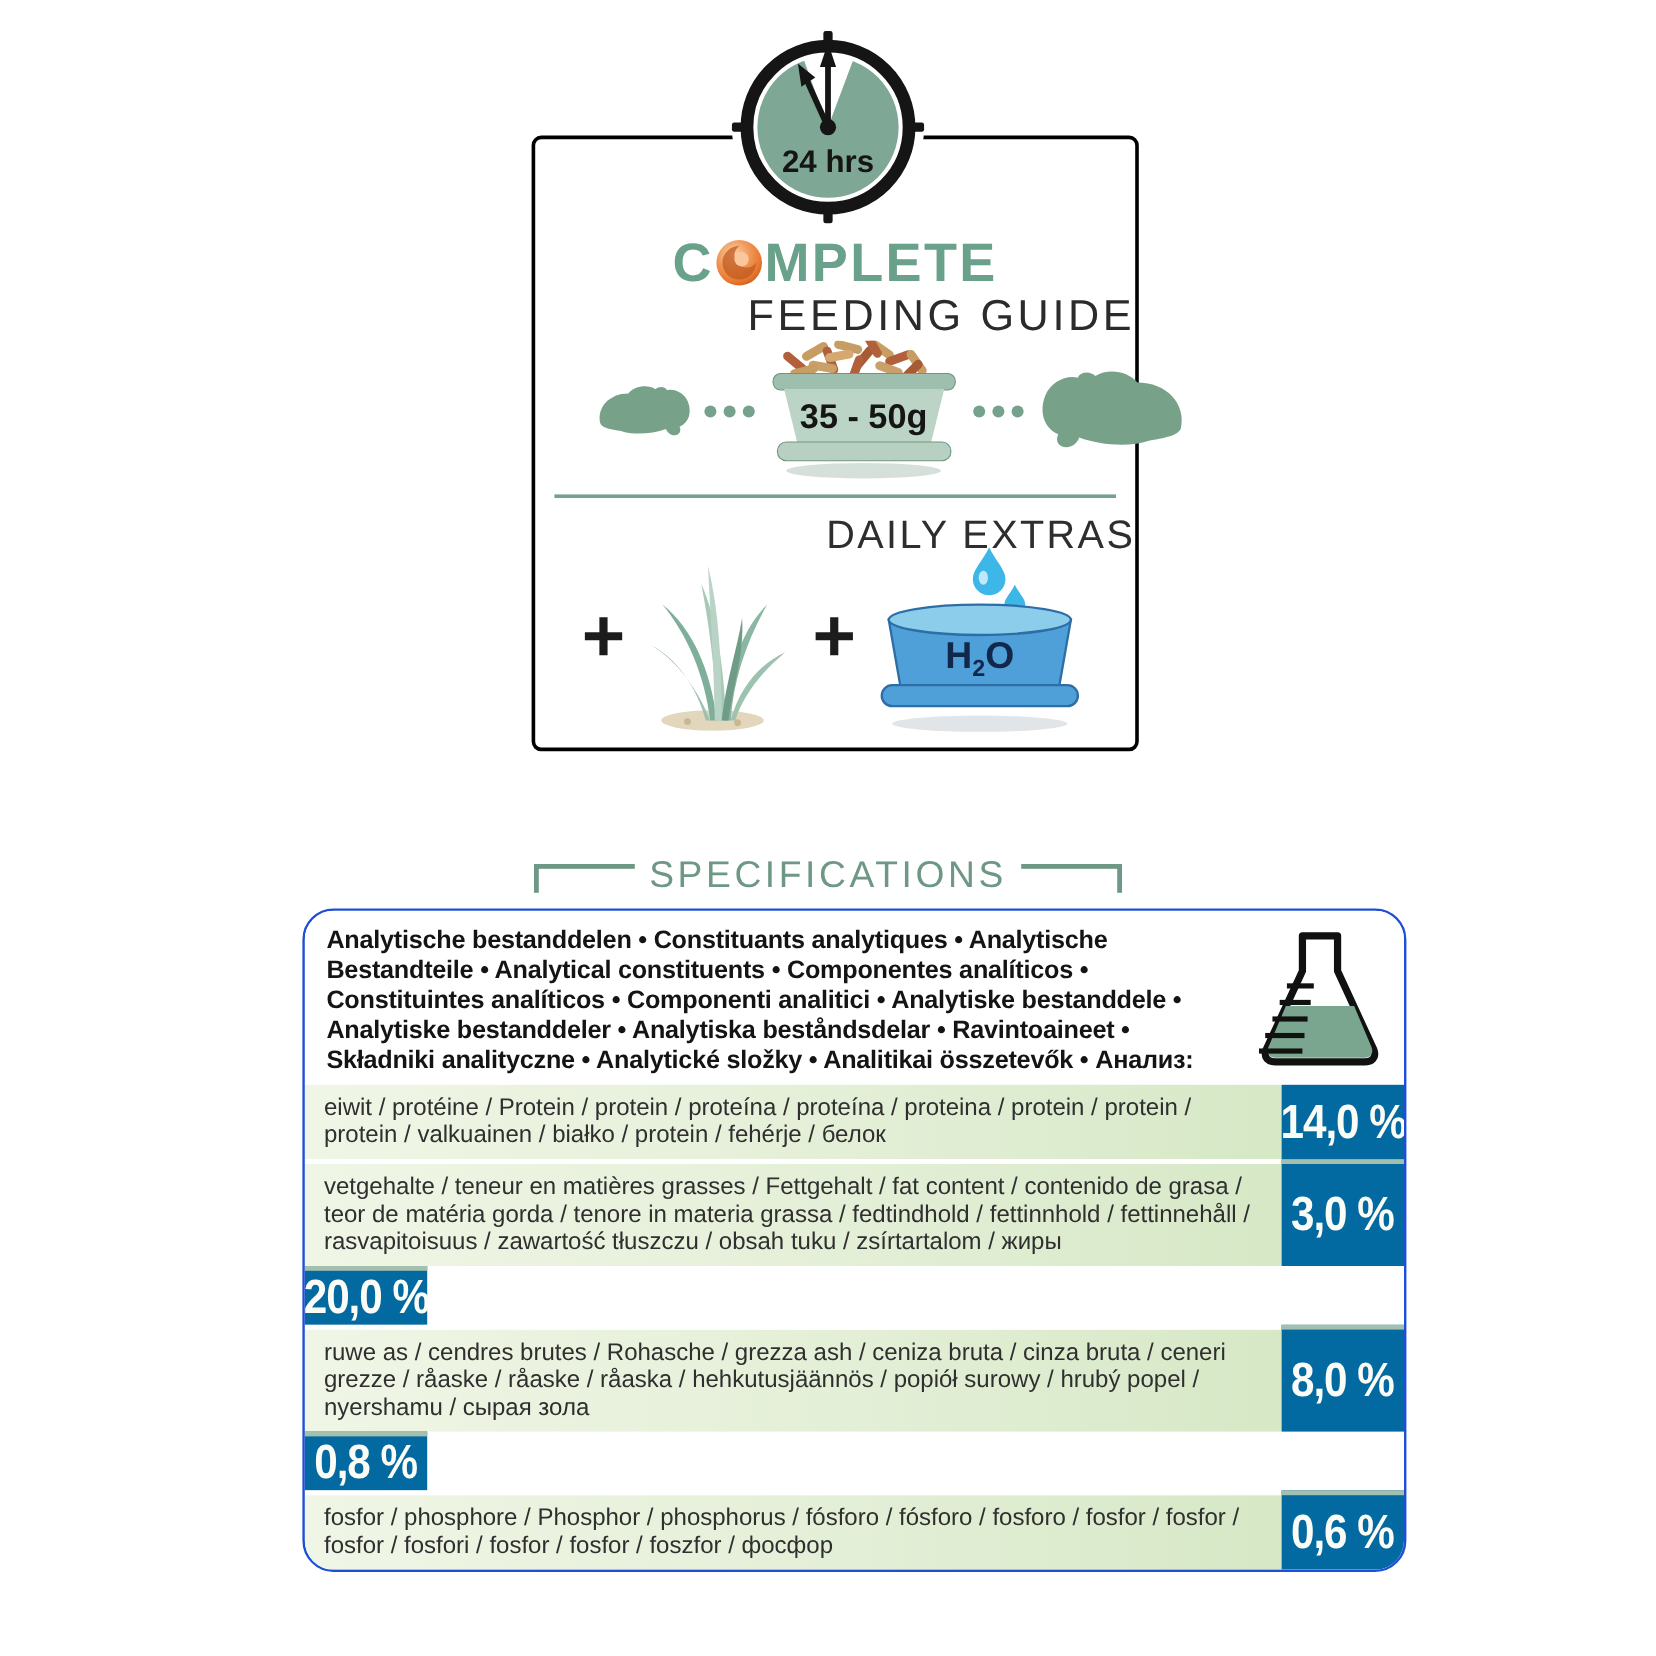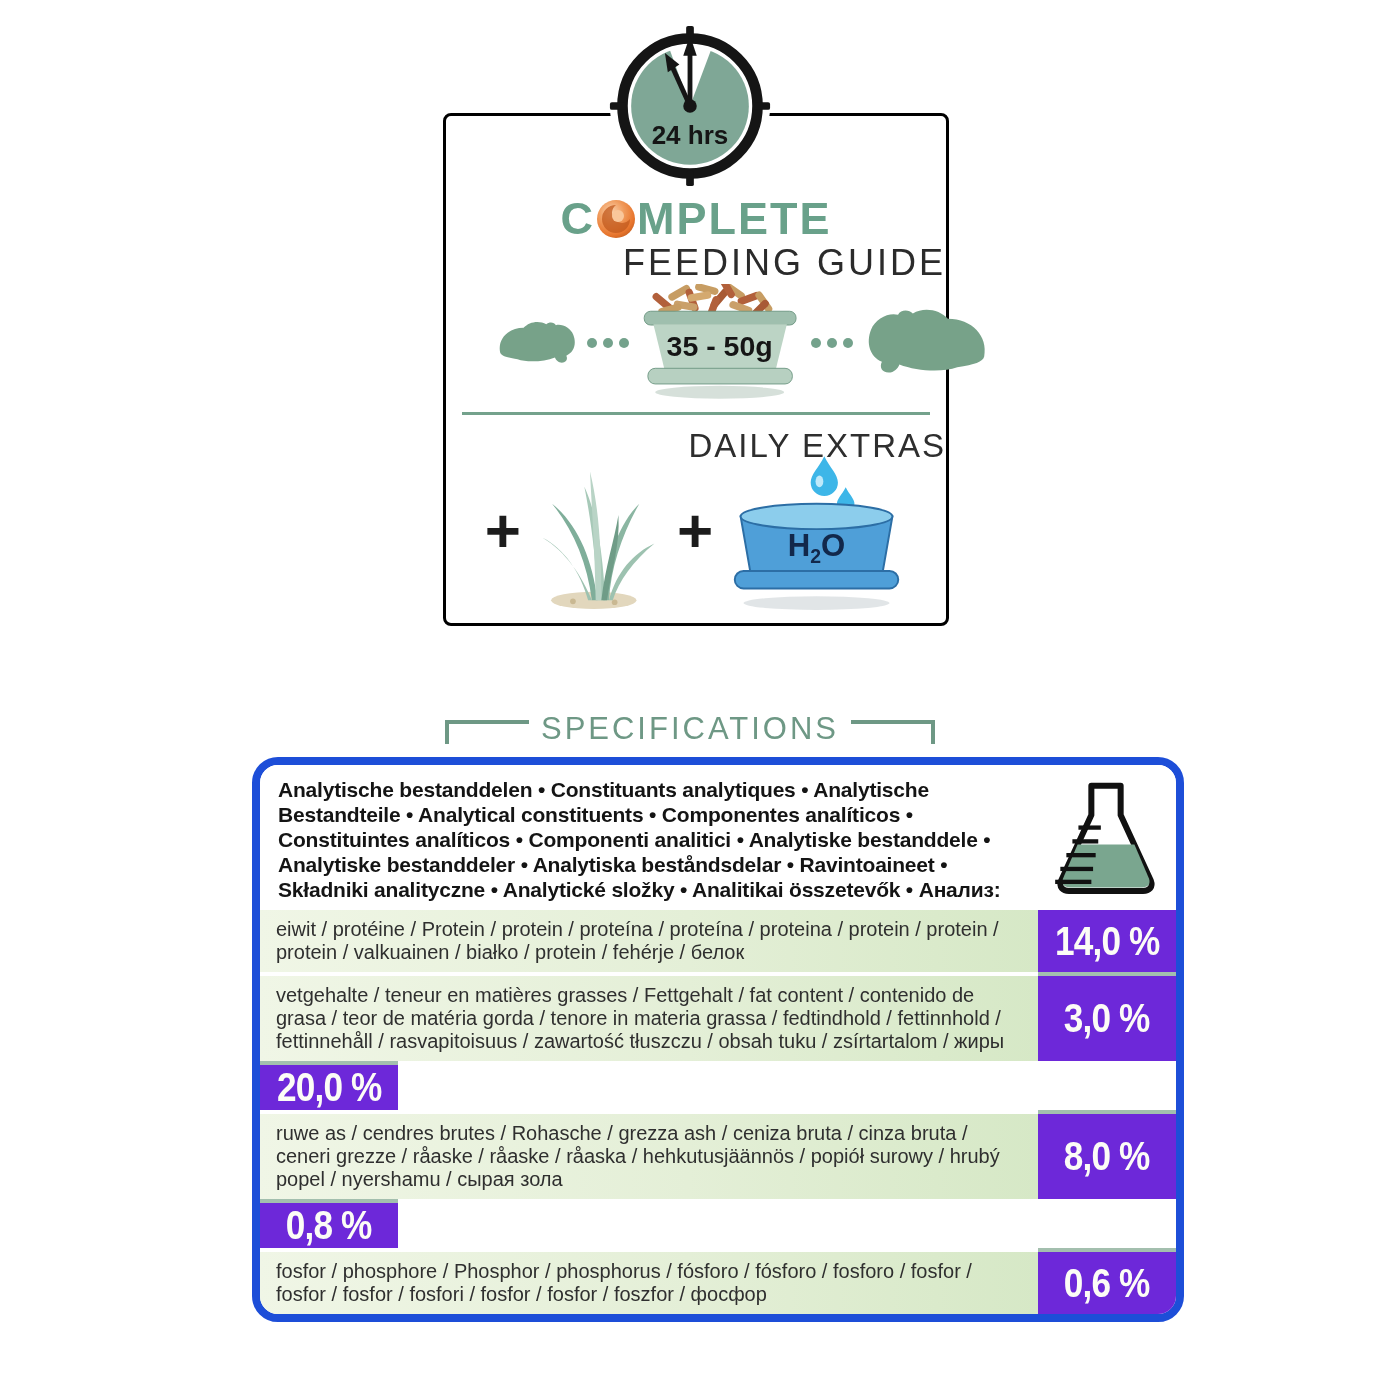--- a/index.html
+++ b/index.html
@@ -32,34 +32,34 @@
   
   .spec-header{position:absolute;top:704px;left:0;width:100%;display:flex;
     justify-content:center;align-items:flex-end;gap:12px;}
   .spec-title{font-size:31px;letter-spacing:3px;color:#6e9885;line-height:1;padding-top:4px;}
   .bracket{width:80px;height:20px;margin-top:16px;}
   .bracket.left{border-top:4px solid #6e9885;border-left:4px solid #6e9885;}
   .bracket.right{border-top:4px solid #6e9885;border-right:4px solid #6e9885;}
   
   .spec-box{
     position:absolute;left:252px;top:757px;width:916px;
-    border:8px solid #1d4ed8;border-radius:26px;background:#fff;overflow:hidden;
+    border:2px solid #1d4ed8;border-radius:26px;background:#fff;overflow:hidden;
   }
   .spec-head{display:flex;align-items:flex-start;gap:12px;padding:12px 14px 8px 18px;background:#fff;}
   .spec-head .txt{flex:1;font-weight:bold;font-size:21px;line-height:25px;
     color:#141414;letter-spacing:-0.2px;}
   .spec-table{display:block;}
   .srow{display:flex;justify-content:space-between;}
   .srow .lbl{
     flex:1;background:linear-gradient(90deg,#f0f6e6 0%,#e4efd7 55%,#d6e8c6 100%);
     padding:8px 16px;font-size:20px;line-height:23px;color:#2f2f2f;
     border-top:4px solid #fff;
   }
   .srow .val{
-    width:138px;background:#6d28d9;border-top:4px solid #a3bfae;
+    width:102px;background:#0369a1;border-top:4px solid #a3bfae;
     display:flex;align-items:center;justify-content:center;
     font-weight:bold;font-size:40px;color:#fcfcf6;
   }
   .srow.first .lbl{border-top:none;}
   .srow.first .val{border-top:none;}
   .val .vtxt{display:inline-block;transform:scaleX(.88);letter-spacing:-1px;white-space:nowrap;}
 </style>
 </head>
 <body>
 

